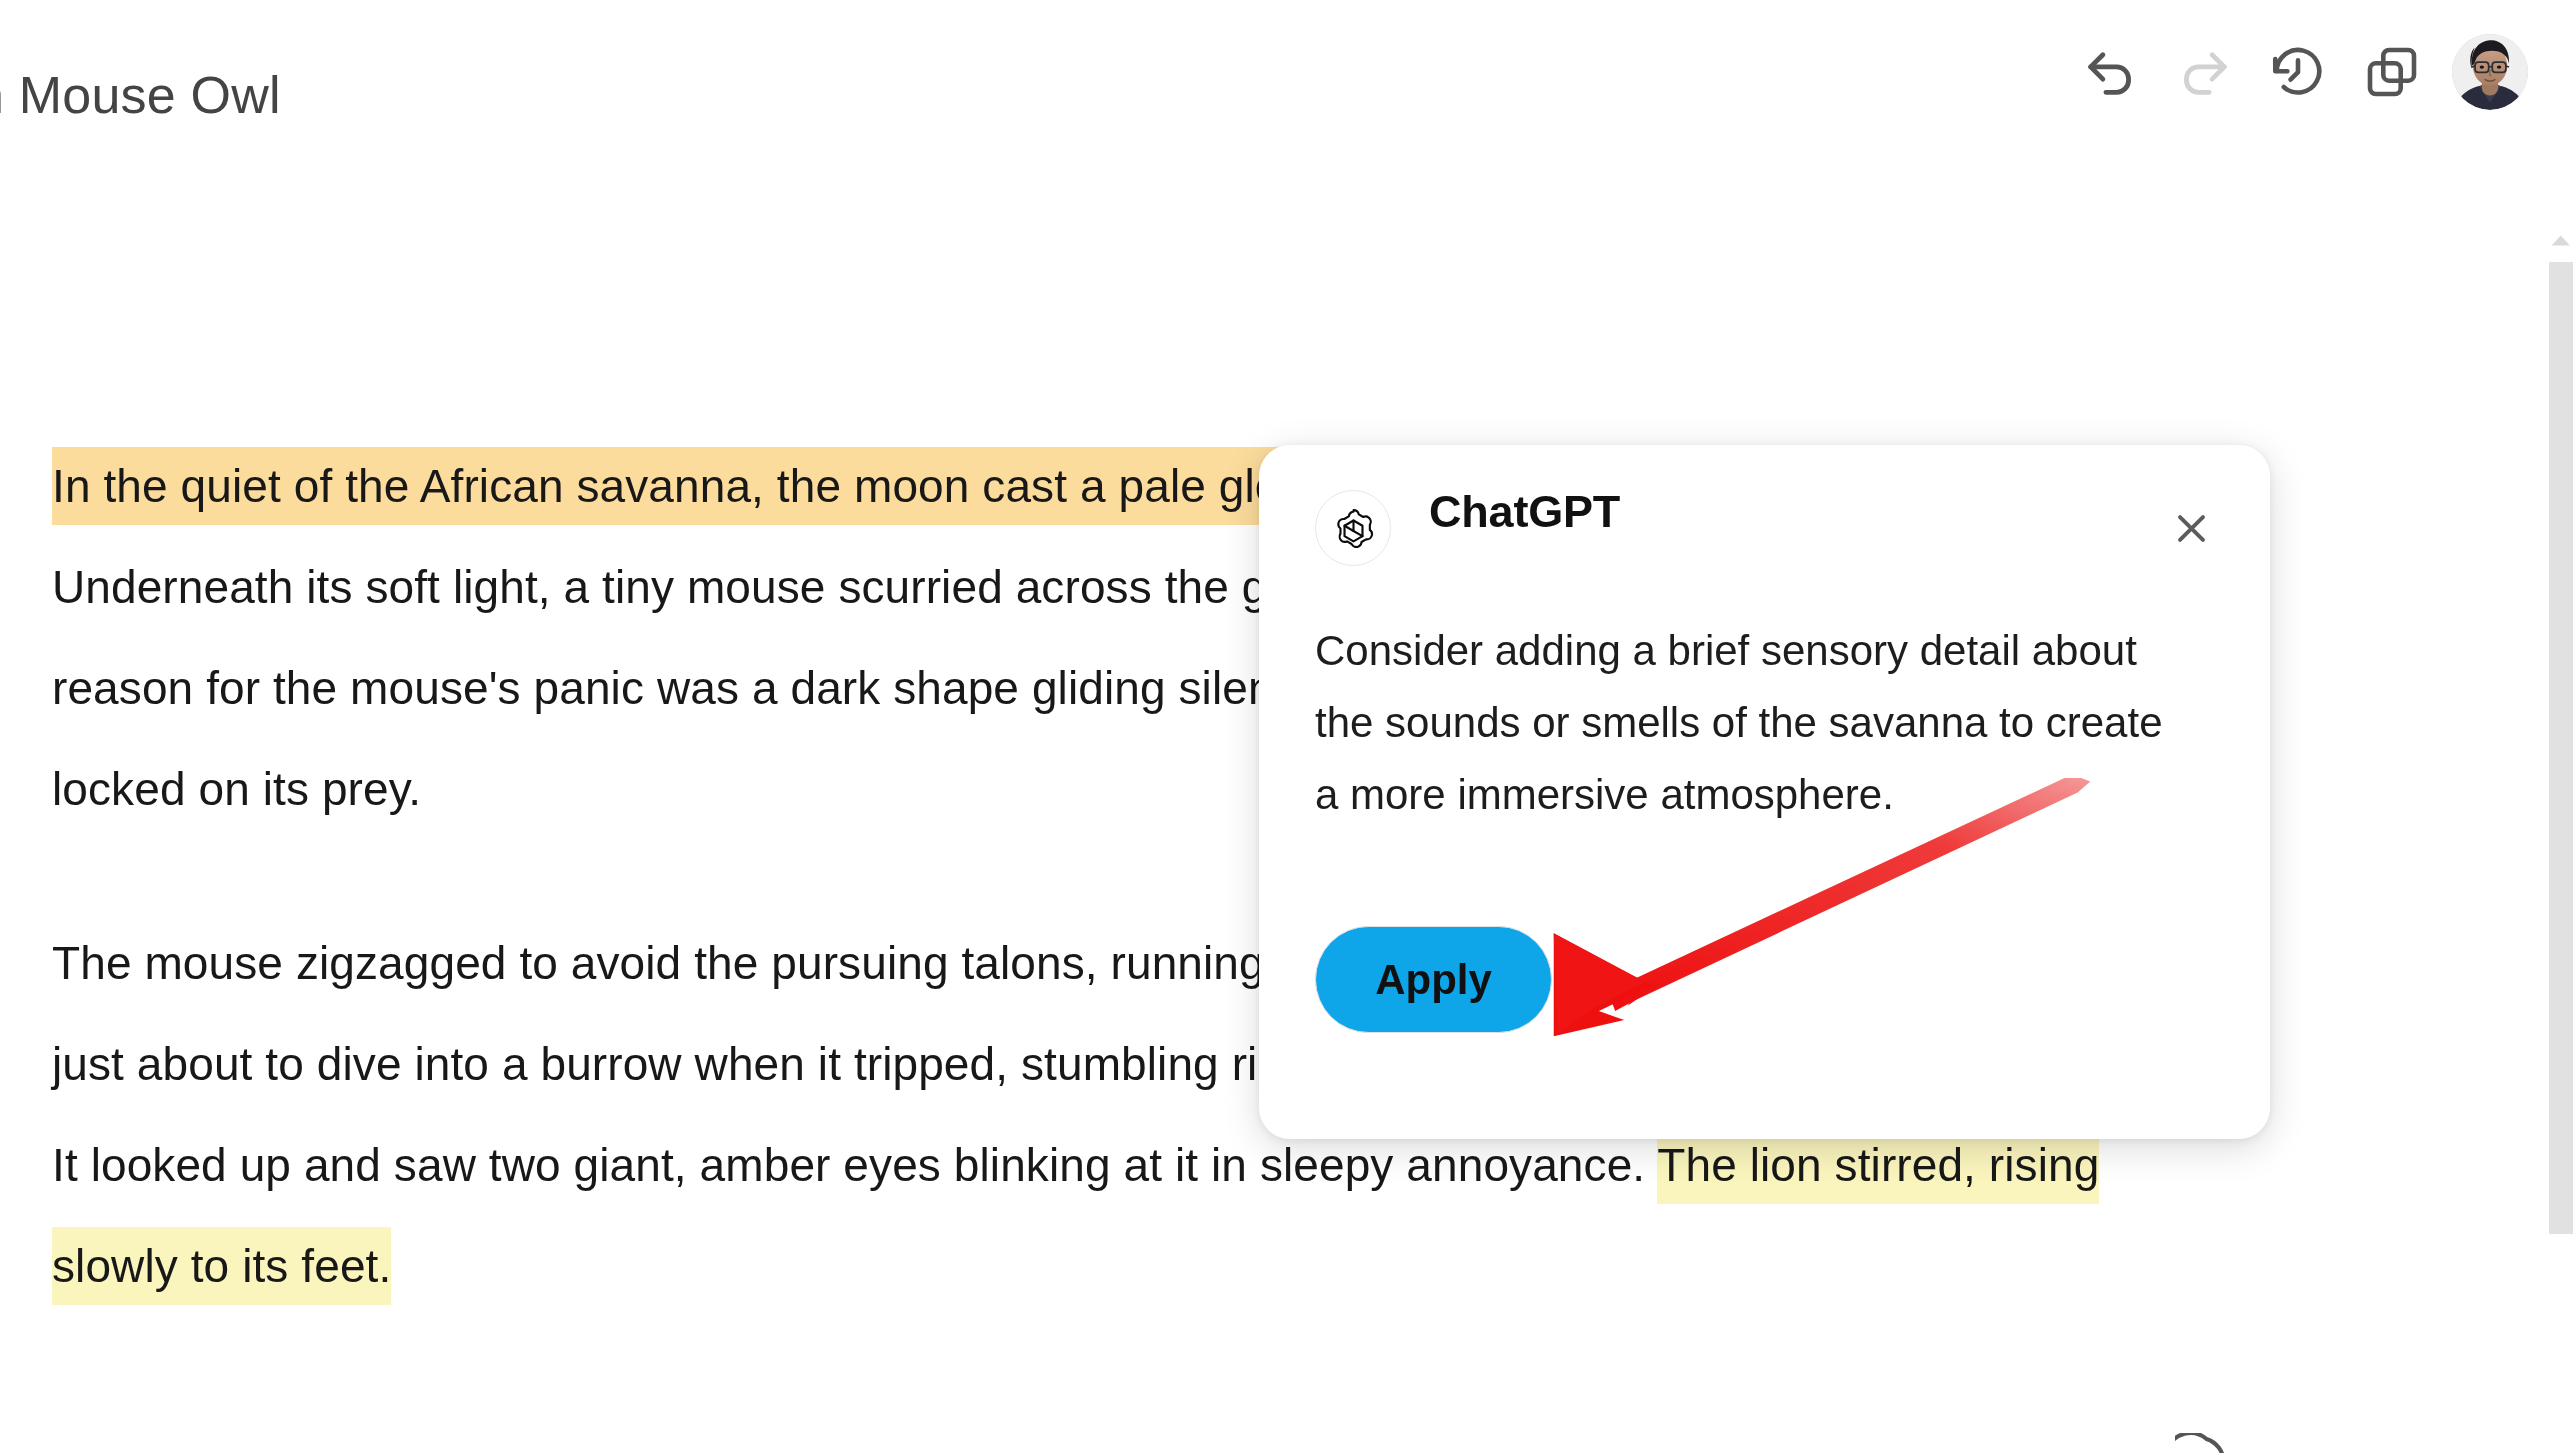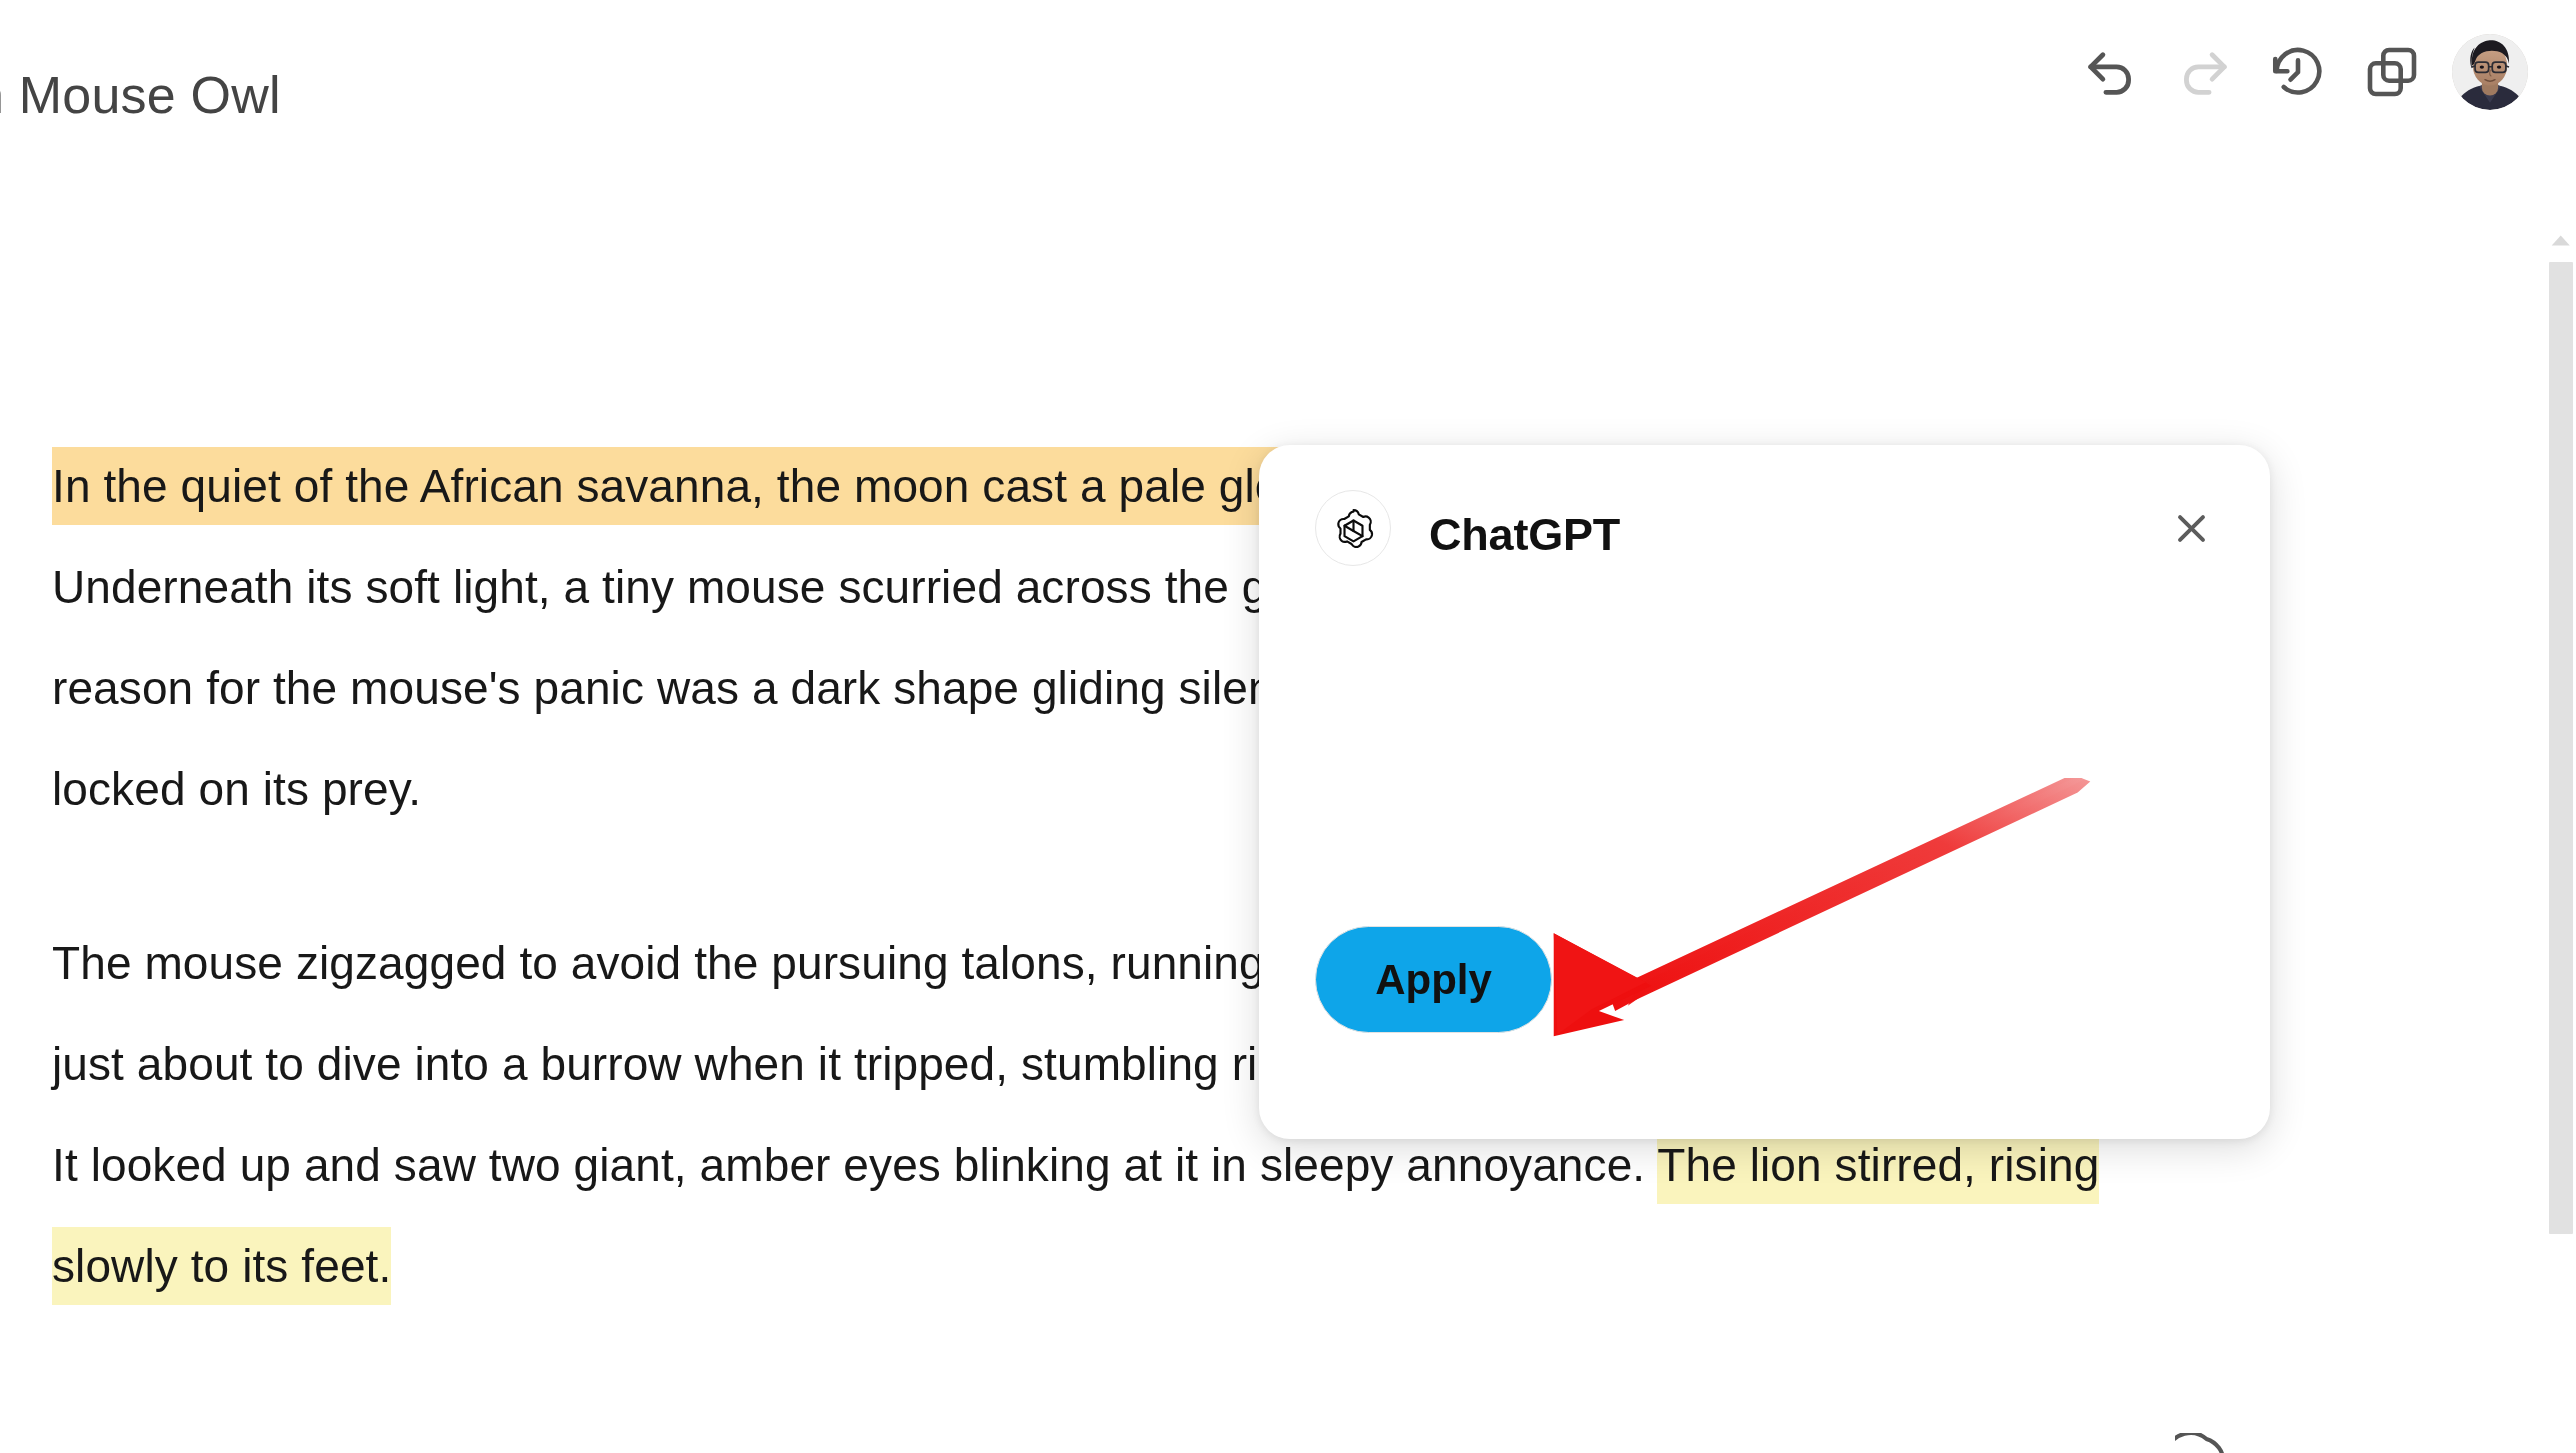--- a/index.html
+++ b/index.html
@@ -165,21 +165,21 @@
     background: #ffffff;
     display: flex;
     align-items: center;
     justify-content: center;
   }
   #gpt-logo svg { display: block; }
 
   #gpt-name {
     position: absolute;
     left: 170px;
-    top: 64px;
+    top: 41px;
     font-size: 45px;
     font-weight: 700;
     color: #111111;
     letter-spacing: -0.2px;
   }
 
   #gpt-close {
     position: absolute;
     right: 43px;
     top: 47px;
@@ -403,20 +403,21 @@
       <button id="gpt-close">
         <span>
           <svg width="43" height="43" viewBox="0 0 24 24" fill="none" stroke="#5c5c5c" stroke-width="2.2" stroke-linecap="round">
             <path d="M5.6 5.6 L18.4 18.4"></path>
             <path d="M18.4 5.6 L5.6 18.4"></path>
           </svg>
         </span>
       </button>
     </div>
 
+    <div id="gpt-text">Consider adding a brief sensory detail about the sounds or smells of the savanna to create a more immersive atmosphere.</div>
 
     <button id="gpt-apply">Apply</button>
   </div>
 
   <div id="red-arrow">
     <svg width="561" height="271" viewBox="0 0 620 300">
       <defs>
         <linearGradient id="redgrad" x1="1" y1="0" x2="0" y2="1">
           <stop offset="0%" stop-color="#f49a9a"></stop>
           <stop offset="30%" stop-color="#ef3b3b"></stop>

